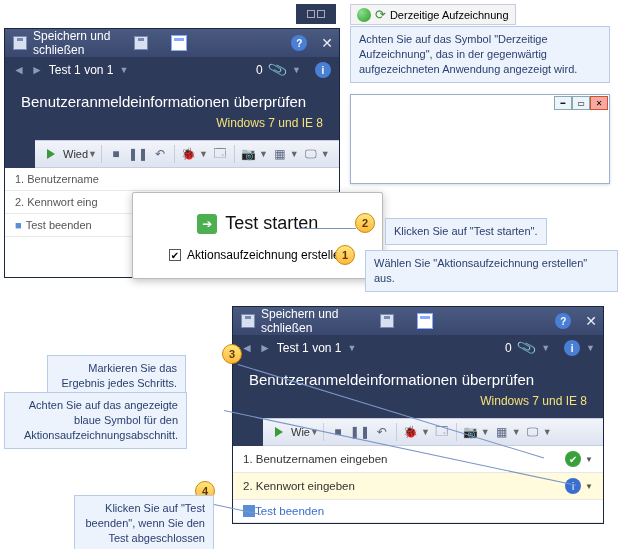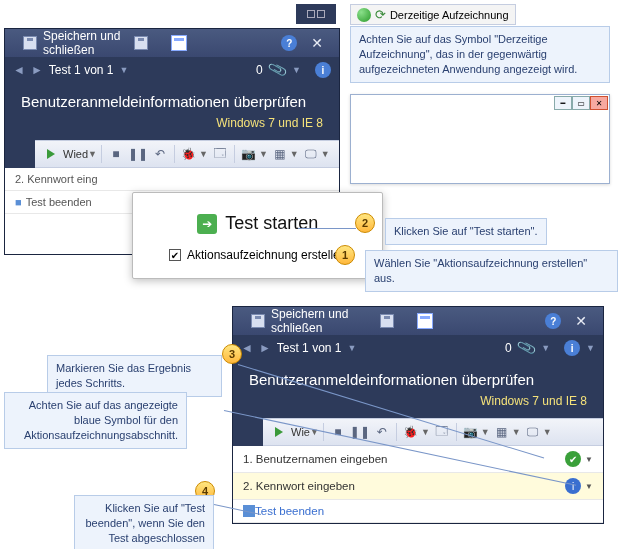--- a/index.html
+++ b/index.html
@@ -1,20 +1,20 @@
 <!DOCTYPE html>
 <html><head>
 <meta charset="utf-8">
 <style>
 * { margin: 0; padding: 0; box-sizing: border-box; }
 body { font-family: "Segoe UI", Tahoma, sans-serif; font-size: 12px; background: #fff; width: 618px; height: 549px; position: relative; color: #000; }
 
 
 .panel1 { position: absolute; left: 4px; top: 4px; width: 336px; background: #2d3a5a; border: 1px solid #1a2540; }
-.panel-header { background: linear-gradient(#4a5a80, #3a4870); height: 28px; display: flex; align-items: center; padding: 0 16px; gap: 4px; }
+.panel-header { background: linear-gradient(#4a5a80, #3a4870); height: 28px; display: flex; align-items: center; padding: 0 6px; gap: 4px; }
 .panel-header .title { color: #fff; font-size: 12px; flex: 1; }
 .panel-header .icon-slot { width: 18px; height: 18px; display: inline-flex; align-items: center; justify-content: center; }
 .test-nav { background: #2d3a5a; height: 26px; display: flex; align-items: center; padding: 0 8px; color: #fff; gap: 6px; }
 .test-nav .arrow { color: #8a9bc0; }
 .test-title { color: #fff; font-size: 15px; padding: 10px 16px 2px; background: #2d3a5a; }
 .test-sub { color: #f5e27a; font-size: 12px; padding: 4px 16px 10px; text-align: right; background: #2d3a5a; }
 .toolbar { background: linear-gradient(#f2f4f9, #dde3f0); height: 28px; display: flex; align-items: center; padding: 0 6px; gap: 2px; border-top: 1px solid #c5cde0; border-bottom: 1px solid #c5cde0; margin-left: 30px; }
 .toolbar .tb-btn { width: 20px; height: 20px; display: inline-flex; align-items: center; justify-content: center; color: #5a6680; }
 .toolbar .tb-text { font-size: 11px; color: #333; }
 .toolbar .tb-sep { width: 1px; height: 18px; background: #c5cde0; margin: 0 2px; }
@@ -127,20 +127,21 @@
     <span class="tb-btn">🗔</span>
     <span class="tb-sep"></span>
     <span class="tb-btn">📷</span>
     <span class="tb-drop">▼</span>
     <span class="tb-btn">▦</span>
     <span class="tb-drop">▼</span>
     <span class="tb-btn">🖵</span>
     <span class="tb-drop">▼</span>
   </div>
   <div class="step-list">
+    <div class="step-row">1. Benutzername</div>
     <div class="step-row">2. Kennwort eing</div>
     <div class="step-row blue-icon"><span>Test beenden</span></div>
     <div style="height:40px;"></div>
   </div>
 </div>
 
 <div class="popup" style="left:132px; top:192px;">
   <div class="start-row">
     <span class="start-icon">➔</span>
     <span>Test starten</span>
@@ -245,21 +246,21 @@
       </span>
     </div>
     <div class="step-row2">
       <span class="blueico"></span>
       <span style="color:#3a6fd0;">Test beenden</span>
     </div>
   </div>
 </div>
 
 <span class="num-badge" style="left:222px; top:344px;">3</span>
-<div class="callout" style="left:47px; top:355px; width:175px; ">Markieren Sie das Ergebnis jedes Schritts.</div>
+<div class="callout" style="left:47px; top:355px; width:139px; text-align:right;">Markieren Sie das Ergebnis jedes Schritts.</div>
 <div class="line" style="left:238px; top:364px; width:320px; transform: rotate(17deg); transform-origin: left center;"></div>
 
 <div class="callout" style="left:4px; top:392px; width:183px; text-align:right;">Achten Sie auf das angezeigte blaue Symbol für den Aktionsaufzeichnungsabschnitt.</div>
 <div class="line" style="left:224px; top:410px; width:360px; transform: rotate(12deg); transform-origin: left center;"></div>
 
 <span class="num-badge" style="left:195px; top:481px;">4</span>
 <div class="callout" style="left:74px; top:495px; width:140px; text-align:right;">Klicken Sie auf "Test beenden", wenn Sie den Test abgeschlossen haben.</div>
 <div class="line" style="left:214px; top:504px; width:48px; transform: rotate(12deg); transform-origin: left center;"></div>
 
 </body></html>

